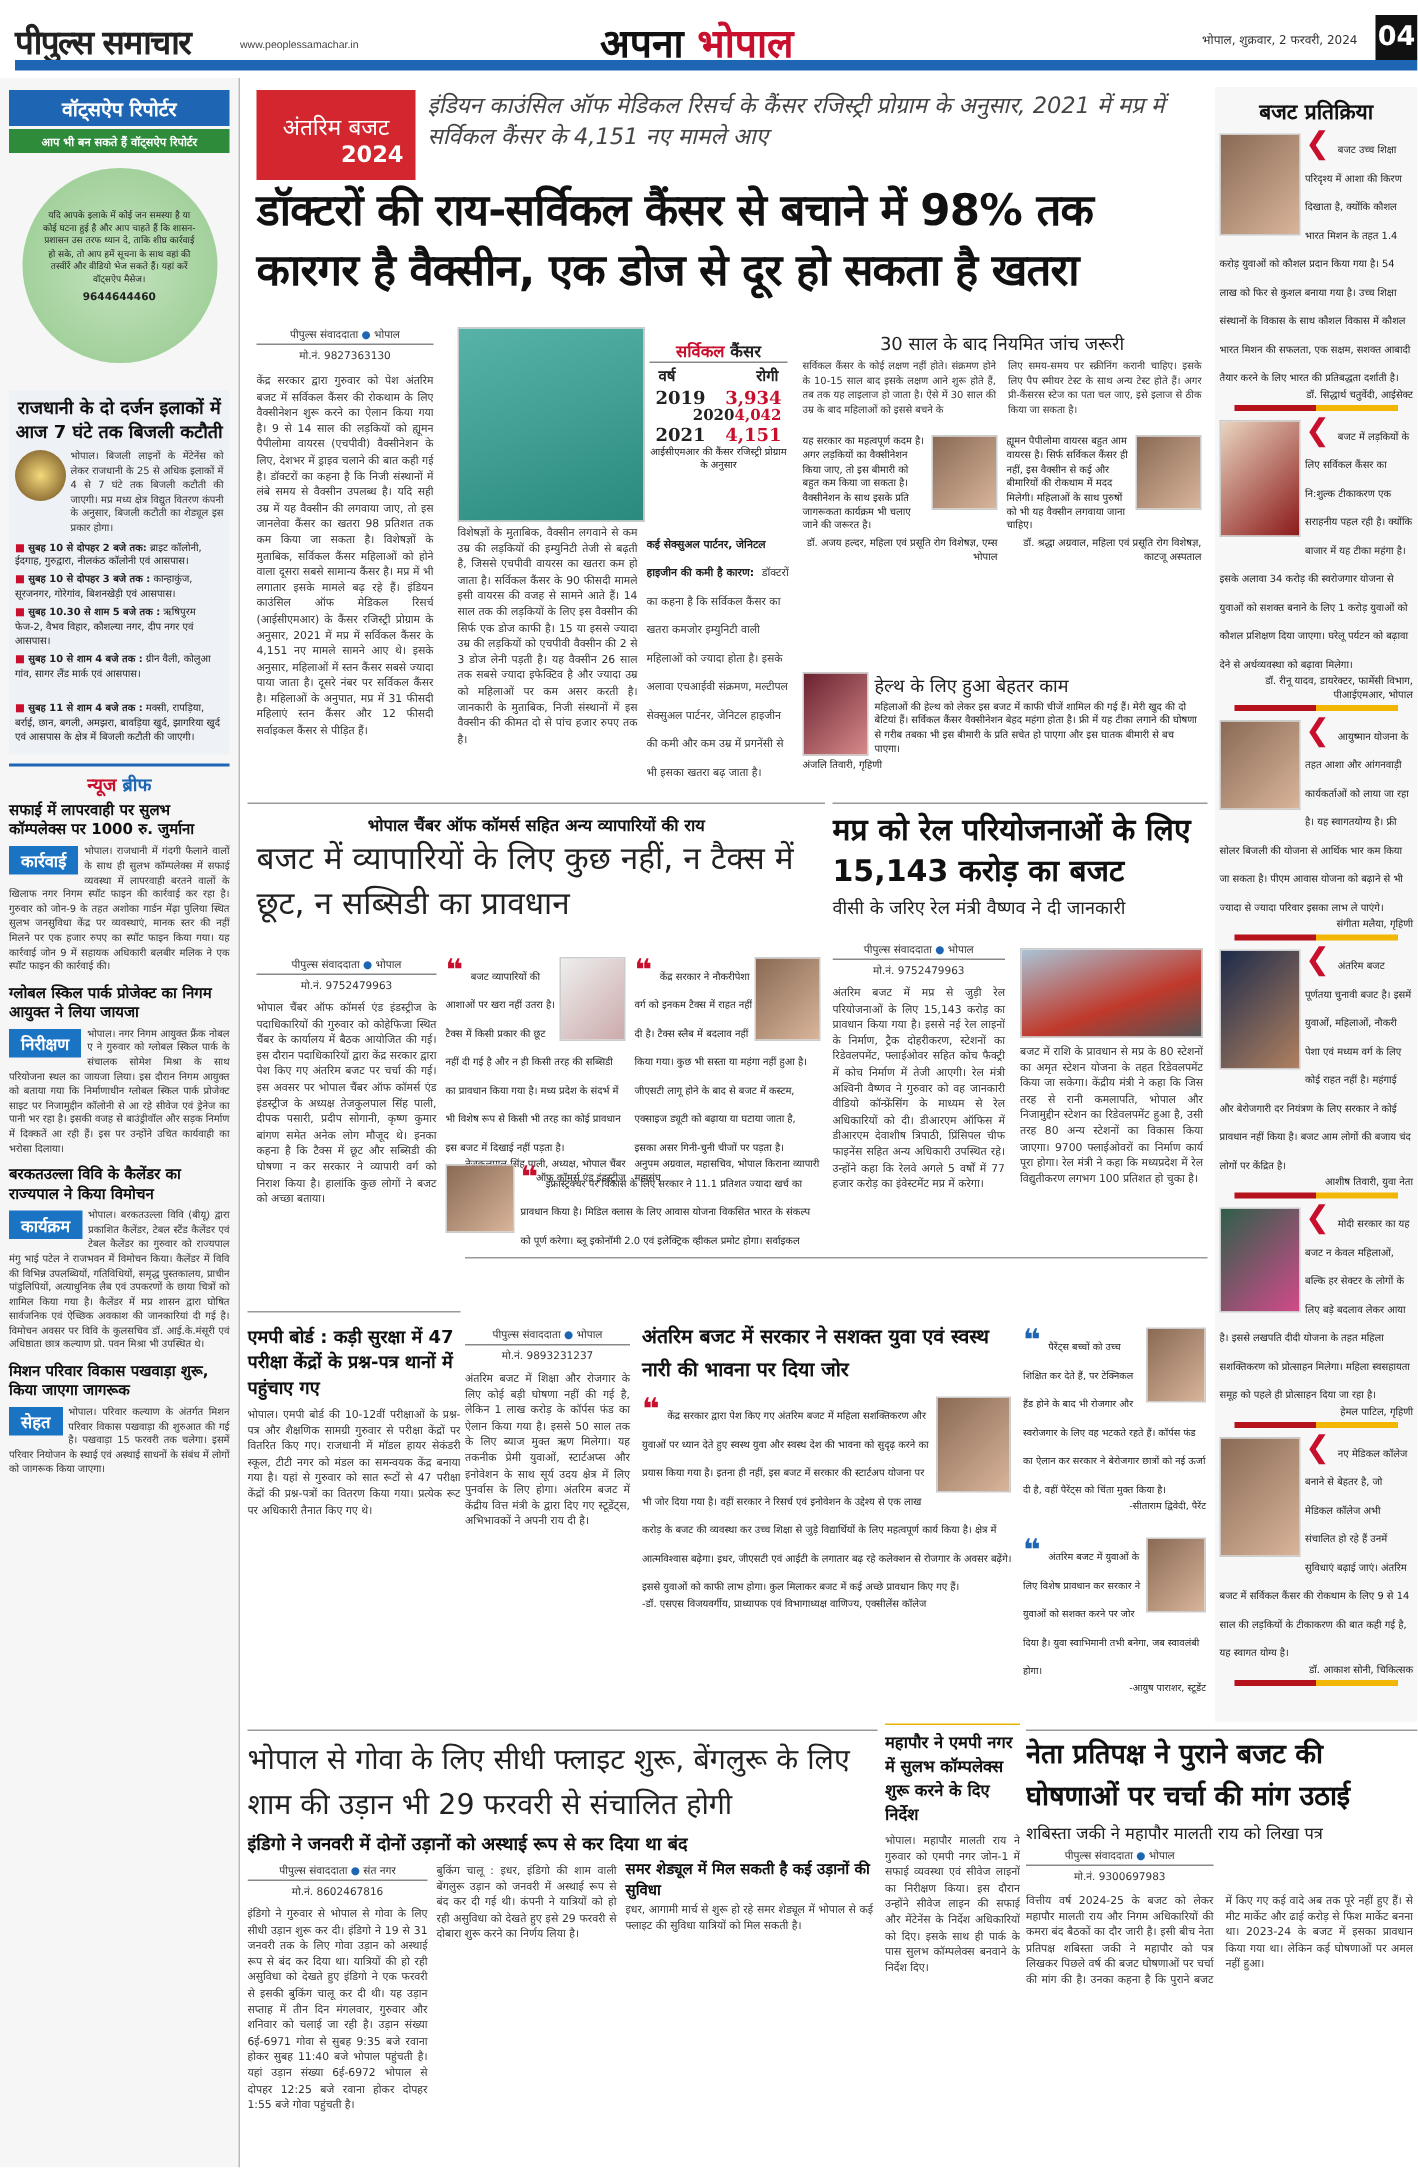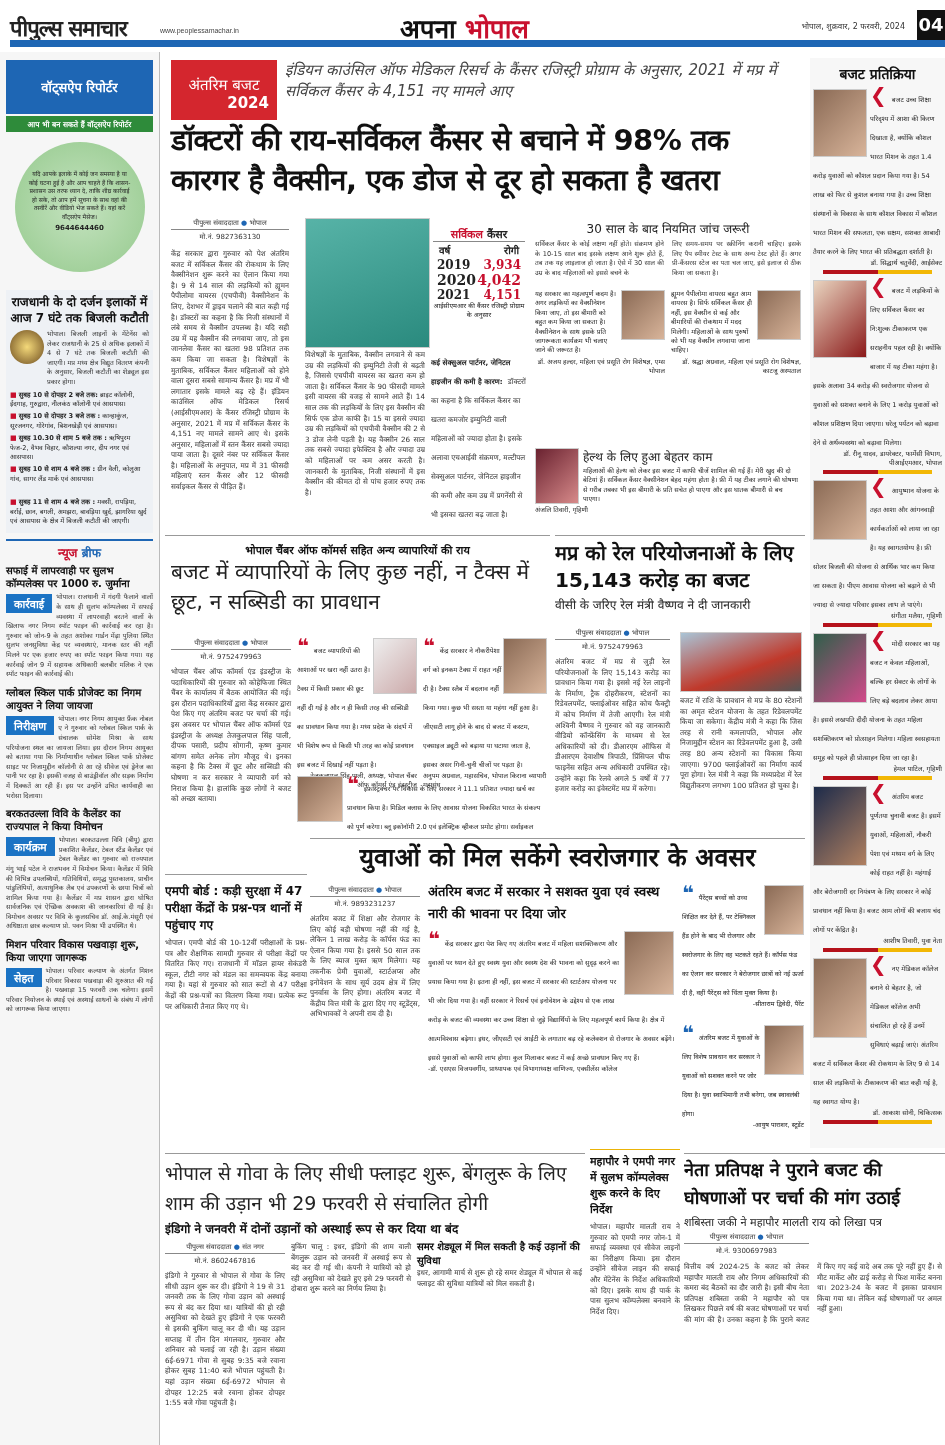--- a/index.html
+++ b/index.html
@@ -34,21 +34,21 @@
     <span class="a">अपना</span>
     <span class="b">भोपाल</span>
   </div>
   <div class="abs dateline">भोपाल, शुक्रवार, 2 फरवरी, 2024</div>
   <div class="abs pageno">04</div>
 </div>
 <div class="abs topbar"></div>
 
 <div class="col" style="left:0;top:52px;width:160px;height:1393px;background:#f6f6f6;border-right:1px solid #bbb">
   <div style="margin:8px 6px 0;">
-    <div style="background:#1e66b4;color:#fff;font-weight:bold;font-size:13px;text-align:center;padding:18px 0">वॉट्सऐप रिपोर्टर</div>
+    <div style="background:#1e66b4;color:#fff;font-weight:bold;font-size:13px;text-align:center;padding:3px 0">वॉट्सऐप रिपोर्टर</div>
     <div style="background:#2e8b3a;color:#fff;font-weight:bold;font-size:7.5px;text-align:center;padding:3px 0;margin-top:2px">आप भी बन सकते हैं वॉट्सऐप रिपोर्टर</div>
     <div style="margin:10px auto 0;width:130px;height:130px;border-radius:50%;background:radial-gradient(circle,#c5e3c0,#94c98c);padding:28px 14px 0;text-align:center;position:relative">
       <div style="font-size:6px;line-height:8.6px;color:#222">यदि आपके इलाके में कोई जन समस्या है या कोई घटना हुई है और आप चाहते हैं कि शासन-प्रशासन उस तरफ ध्यान दे, ताकि शीघ्र कार्रवाई हो सके, तो आप हमें सूचना के साथ वहां की तस्वीरें और वीडियो भेज सकते हैं। यहां करें वॉट्सऐप मैसेज।</div>
       <div style="font-size:7px;font-weight:bold;margin-top:2px">9644644460</div>
     </div>
   </div>
   <div style="margin:18px 6px 0;background:#eef1f5;padding:4px">
     <div class="hdl" style="font-size:12px;line-height:16px;text-align:center">राजधानी के दो दर्जन इलाकों में आज 7 घंटे तक बिजली कटौती</div>
     <div style="display:flex;margin-top:4px">
       <div style="width:34px;height:34px;border-radius:50%;background:radial-gradient(circle,#f4d97a,#6b4a1e);flex-shrink:0;margin-right:3px"></div>
@@ -105,21 +105,21 @@
   <div class="abs" style="left:268px;top:168px;width:92px;background:#fff">
     <div style="font-weight:bold;font-size:11px;text-align:center;border-bottom:1px solid #888"><span style="color:#c8102e">सर्विकल</span> <span>कैंसर</span></div>
     <div style="display:flex;justify-content:space-between;font-weight:bold;font-size:10px;padding:1px 6px">
         <span>वर्ष</span>
         <span>रोगी</span>
       </div>
     <div style="display:flex;justify-content:space-between;font-weight:bold;font-size:12px;font-family:'DejaVu Serif',serif;padding:0 4px">
         <span>2019</span>
         <span style="color:#c8102e">3,934</span>
       </div>
-    <div style="display:flex;justify-content:space-between;font-weight:bold;font-size:14px;font-family:'DejaVu Serif',serif;padding:0 4px">
+    <div style="display:flex;justify-content:flex-end;font-weight:bold;font-size:10px;font-family:'DejaVu Serif',serif;padding:0 4px">
         <span>2020</span>
         <span style="color:#c8102e">4,042</span>
       </div>
     <div style="display:flex;justify-content:space-between;font-weight:bold;font-size:12px;font-family:'DejaVu Serif',serif;padding:0 4px">
         <span>2021</span>
         <span style="color:#c8102e">4,151</span>
       </div>
     <div style="font-size:6.5px;text-align:center;line-height:9px">आईसीएमआर की कैंसर रजिस्ट्री प्रोग्राम के अनुसार</div>
   </div>
   <div class="abs body-txt" style="left:140px;top:292px;width:120px;height:170px;overflow:hidden">विशेषज्ञों के मुताबिक, वैक्सीन लगवाने से कम उम्र की लड़कियों की इम्युनिटी तेजी से बढ़ती है, जिससे एचपीवी वायरस का खतरा कम हो जाता है। सर्विकल कैंसर के 90 फीसदी मामले इसी वायरस की वजह से सामने आते हैं। 14 साल तक की लड़कियों के लिए इस वैक्सीन की सिर्फ एक डोज काफी है। 15 या इससे ज्यादा उम्र की लड़कियों को एचपीवी वैक्सीन की 2 से 3 डोज लेनी पड़ती है। यह वैक्सीन 26 साल तक सबसे ज्यादा इफेक्टिव है और ज्यादा उम्र को महिलाओं पर कम असर करती है। जानकारी के मुताबिक, निजी संस्थानों में इस वैक्सीन की कीमत दो से पांच हजार रुपए तक है।</div>
@@ -192,21 +192,20 @@
     <div class="body-txt">बजट में राशि के प्रावधान से मप्र के 80 स्टेशनों का अमृत स्टेशन योजना के तहत रिडेवलपमेंट किया जा सकेगा। केंद्रीय मंत्री ने कहा कि जिस तरह से रानी कमलापति, भोपाल और निजामुद्दीन स्टेशन का रिडेवलपमेंट हुआ है, उसी तरह 80 अन्य स्टेशनों का विकास किया जाएगा। 9700 फ्लाईओवरों का निर्माण कार्य पूरा होगा। रेल मंत्री ने कहा कि मध्यप्रदेश में रेल विद्युतीकरण लगभग 100 प्रतिशत हो चुका है।</div>
   </div>
 </div>
 
 <div class="abs" style="left:165px;top:874px;width:142px;height:312px;overflow:hidden;border-top:1px solid #999">
   <div class="hdl" style="font-size:12px;line-height:17px;margin-top:8px">एमपी बोर्ड : कड़ी सुरक्षा में 47 परीक्षा केंद्रों के प्रश्न-पत्र थानों में पहुंचाए गए</div>
   <div class="body-txt" style="margin-top:4px">भोपाल। एमपी बोर्ड की 10-12वीं परीक्षाओं के प्रश्न-पत्र और शैक्षणिक सामग्री गुरुवार से परीक्षा केंद्रों पर वितरित किए गए। राजधानी में मॉडल हायर सेकंडरी स्कूल, टीटी नगर को मंडल का समन्वयक केंद्र बनाया गया है। यहां से गुरुवार को सात रूटों से 47 परीक्षा केंद्रों की प्रश्न-पत्रों का वितरण किया गया। प्रत्येक रूट पर अधिकारी तैनात किए गए थे।</div>
 </div>
 
 <div class="abs" style="left:310px;top:838px;width:495px;height:312px;overflow:hidden;border-top:1px solid #999">
-  <div class="hdl" style="font-size:25px;line-height:38px;text-align:center">युवाओं को मिल सकेंगे स्वरोजगार के अवसर</div>
   <div class="abs" style="left:0;top:46px;width:110px">
     <div class="byline"><span>पीपुल्स संवाददाता</span> <span style="color:#1e66b4">●</span> <span>भोपाल</span></div>
     <div class="mob">मो.नं. 9893231237</div>
     <div class="body-txt" style="margin-top:6px">अंतरिम बजट में शिक्षा और रोजगार के लिए कोई बड़ी घोषणा नहीं की गई है, लेकिन 1 लाख करोड़ के कॉर्पस फंड का ऐलान किया गया है। इससे 50 साल तक के लिए ब्याज मुक्त ऋण मिलेगा। यह तकनीक प्रेमी युवाओं, स्टार्टअप्स और इनोवेशन के साथ सूर्य उदय क्षेत्र में लिए पुनर्वास के लिए होगा। अंतरिम बजट में केंद्रीय वित्त मंत्री के द्वारा दिए गए स्टूडेंट्स, अभिभावकों ने अपनी राय दी है।</div>
   </div>
   <div class="abs hdl" style="left:118px;top:42px;width:250px;font-size:13px;line-height:22px">अंतरिम बजट में सरकार ने सशक्त युवा एवं स्वस्थ नारी की भावना पर दिया जोर</div>
   <div class="abs" style="left:118px;top:92px;width:250px">
     <div class="photo" style="float:right;width:50px;height:64px;margin:0 4px 0 4px"></div>
     <span class="quote-mark">❝</span>
     <span style="font-size:6.6px;line-height:9.4px">केंद्र सरकार द्वारा पेश किए गए अंतरिम बजट में महिला सशक्तिकरण और युवाओं पर ध्यान देते हुए स्वस्थ युवा और स्वस्थ देश की भावना को सुदृढ़ करने का प्रयास किया गया है। इतना ही नहीं, इस बजट में सरकार की स्टार्टअप योजना पर भी जोर दिया गया है। वहीं सरकार ने रिसर्च एवं इनोवेशन के उद्देश्य से एक लाख करोड़ के बजट की व्यवस्था कर उच्च शिक्षा से जुड़े विद्यार्थियों के लिए महत्वपूर्ण कार्य किया है। क्षेत्र में आत्मविश्वास बढ़ेगा। इधर, जीएसटी एवं आईटी के लगातार बढ़ रहे कलेक्शन से रोजगार के अवसर बढ़ेंगे। इससे युवाओं को काफी लाभ होगा। कुल मिलाकर बजट में कई अच्छे प्रावधान किए गए हैं।</span>
@@ -244,30 +243,30 @@
   </div>
   <div style="margin-bottom:4px">
     <span class="quote-mark">❮</span>
     <div class="photo" style="float:left;width:54px;height:60px;margin:2px 3px 0 0"></div>
     <span style="font-size:6.6px;line-height:9.6px">आयुष्मान योजना के तहत आशा और आंगनवाड़ी कार्यकर्ताओं को लाया जा रहा है। यह स्वागतयोग्य है। फ्री सोलर बिजली की योजना से आर्थिक भार कम किया जा सकता है। पीएम आवास योजना को बढ़ाने से भी ज्यादा से ज्यादा परिवार इसका लाभ ले पाएंगे।</span>
     <div style="font-size:6.6px;text-align:right;clear:both">संगीता मलैया, गृहिणी</div>
     <div class="sepbar" style="margin:3px 10px"></div>
   </div>
   <div style="margin-bottom:4px">
     <span class="quote-mark">❮</span>
+    <div class="photo" style="float:left;width:54px;height:80px;margin:2px 3px 0 0;background:linear-gradient(135deg,#1d2b4a,#b08060)"></div>
+    <span style="font-size:6.6px;line-height:9.6px">अंतरिम बजट पूर्णतया चुनावी बजट है। इसमें युवाओं, महिलाओं, नौकरी पेशा एवं मध्यम वर्ग के लिए कोई राहत नहीं है। महंगाई और बेरोजगारी दर नियंत्रण के लिए सरकार ने कोई प्रावधान नहीं किया है। बजट आम लोगों की बजाय चंद लोगों पर केंद्रित है।</span>
+    <div style="font-size:6.6px;text-align:right;clear:both">आशीष तिवारी, युवा नेता</div>
+    <div class="sepbar" style="margin:3px 10px"></div>
+  </div>
+  <div style="margin-bottom:4px">
+    <span class="quote-mark">❮</span>
     <div class="photo" style="float:left;width:54px;height:70px;margin:2px 3px 0 0;background:linear-gradient(135deg,#2f5f4a,#d14a8a)"></div>
     <span style="font-size:6.6px;line-height:9.6px">मोदी सरकार का यह बजट न केवल महिलाओं, बल्कि हर सेक्टर के लोगों के लिए बड़े बदलाव लेकर आया है। इससे लखपति दीदी योजना के तहत महिला सशक्तिकरण को प्रोत्साहन मिलेगा। महिला स्वसहायता समूह को पहले ही प्रोत्साहन दिया जा रहा है।</span>
     <div style="font-size:6.6px;text-align:right;clear:both">हेमल पाटिल, गृहिणी</div>
-    <div class="sepbar" style="margin:3px 10px"></div>
-  </div>
-  <div style="margin-bottom:4px">
-    <span class="quote-mark">❮</span>
-    <div class="photo" style="float:left;width:54px;height:80px;margin:2px 3px 0 0;background:linear-gradient(135deg,#1d2b4a,#b08060)"></div>
-    <span style="font-size:6.6px;line-height:9.6px">अंतरिम बजट पूर्णतया चुनावी बजट है। इसमें युवाओं, महिलाओं, नौकरी पेशा एवं मध्यम वर्ग के लिए कोई राहत नहीं है। महंगाई और बेरोजगारी दर नियंत्रण के लिए सरकार ने कोई प्रावधान नहीं किया है। बजट आम लोगों की बजाय चंद लोगों पर केंद्रित है।</span>
-    <div style="font-size:6.6px;text-align:right;clear:both">आशीष तिवारी, युवा नेता</div>
     <div class="sepbar" style="margin:3px 10px"></div>
   </div>
   <div>
     <span class="quote-mark">❮</span>
     <div class="photo" style="float:left;width:54px;height:80px;margin:2px 3px 0 0"></div>
     <span style="font-size:6.6px;line-height:9.6px">नए मेडिकल कॉलेज बनाने से बेहतर है, जो मेडिकल कॉलेज अभी संचालित हो रहे हैं उनमें सुविधाएं बढ़ाई जाएं। अंतरिम बजट में सर्विकल कैंसर की रोकथाम के लिए 9 से 14 साल की लड़कियों के टीकाकरण की बात कही गई है, यह स्वागत योग्य है।</span>
     <div style="font-size:6.6px;text-align:right;clear:both">डॉ. आकाश सोनी, चिकित्सक</div>
     <div class="sepbar" style="margin:3px 10px"></div>
   </div>
 </div>

